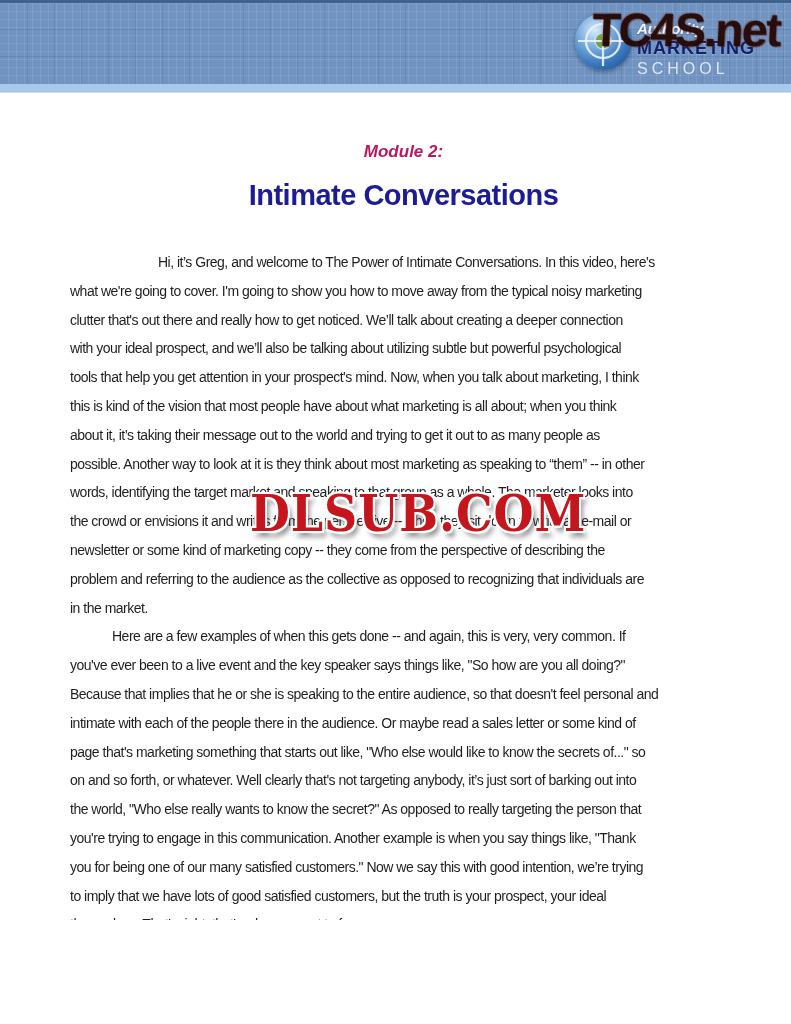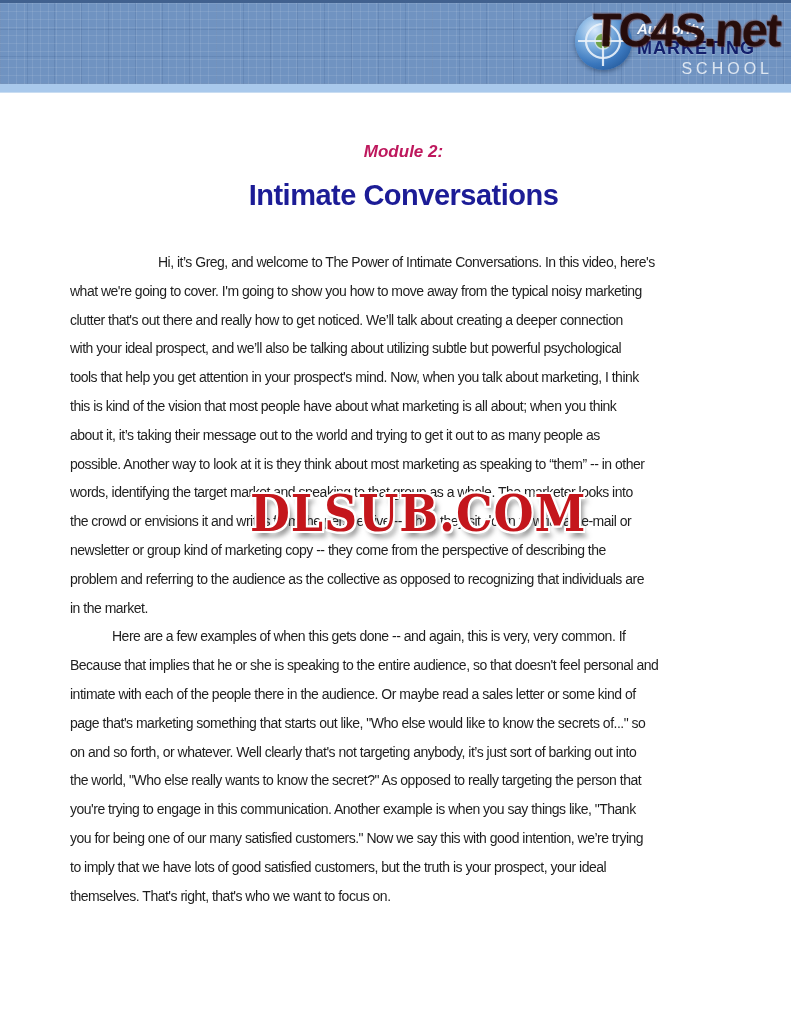--- a/index.html
+++ b/index.html
@@ -35,21 +35,21 @@
   .logo-authority {
     display:block; color:#f2f6fb; font-size:15px; font-style:italic; font-weight:bold;
     text-shadow:0 1px 2px rgba(20,40,80,.5);
   }
   .logo-marketing {
     display:block; color:#121f6b; font-size:18px; font-weight:bold; letter-spacing:1px;
     margin-top:1px; text-shadow:0 1px 1px rgba(255,255,255,.25);
   }
   .logo-school {
     display:block; color:#dde6f1; font-size:16px; letter-spacing:4px; margin-top:1px;
-    text-align:right; padding-right:4px;
+    text-align:left; padding-right:4px;
   }
   .wm-tc4s {
     position:absolute; left:592px; top:2px; width:200px;
     font-size:47px; font-weight:bold; letter-spacing:-2px;
     color:rgba(32,8,5,.90); transform:skewX(-3deg);
     text-shadow:1px 1px 1px rgba(90,20,10,.55), -1px -1px 1px rgba(120,40,20,.35);
     z-index:5; white-space:nowrap;
   }
 
   
@@ -141,26 +141,27 @@
         <div class="tline">Hi, it’s Greg, and welcome to The Power of Intimate Conversations. In this video, here's</div>
         <div class="tline">what we're going to cover. I'm going to show you how to move away from the typical noisy marketing</div>
         <div class="tline">clutter that's out there and really how to get noticed. We’ll talk about creating a deeper connection</div>
         <div class="tline">with your ideal prospect, and we’ll also be talking about utilizing subtle but powerful psychological</div>
         <div class="tline">tools that help you get attention in your prospect's mind. Now, when you talk about marketing, I think</div>
         <div class="tline">this is kind of the vision that most people have about what marketing is all about; when you think</div>
         <div class="tline">about it, it’s taking their message out to the world and trying to get it out to as many people as</div>
         <div class="tline">possible. Another way to look at it is they think about most marketing as speaking to “them” -- in other</div>
         <div class="tline">words, identifying the target market and speaking to that group as a whole. The marketer looks into</div>
         <div class="tline">the crowd or envisions it and writes from the perspective -- when they sit down to write an e-mail or</div>
-        <div class="tline">newsletter or group kind of marketing copy -- they come from the perspective of describing the</div>
+        <div class="tline">newsletter or some kind of marketing copy -- they come from the perspective of describing the</div>
         <div class="tline">problem and referring to the audience as the collective as opposed to recognizing that individuals are</div>
         <div class="tline">in the market.</div>
       </div>
     <div class="para-2">
         <div class="tline">Here are a few examples of when this gets done -- and again, this is very, very common. If</div>
+        <div class="tline">you've ever been to a live event and the key speaker says things like, "So how are you all doing?"</div>
         <div class="tline">Because that implies that he or she is speaking to the entire audience, so that doesn't feel personal and</div>
         <div class="tline">intimate with each of the people there in the audience. Or maybe read a sales letter or some kind of</div>
         <div class="tline">page that's marketing something that starts out like, "Who else would like to know the secrets of..." so</div>
         <div class="tline">on and so forth, or whatever. Well clearly that's not targeting anybody, it’s just sort of barking out into</div>
         <div class="tline">the world, "Who else really wants to know the secret?" As opposed to really targeting the person that</div>
         <div class="tline">you're trying to engage in this communication. Another example is when you say things like, "Thank</div>
         <div class="tline">you for being one of our many satisfied customers." Now we say this with good intention, we’re trying</div>
         <div class="tline">to imply that we have lots of good satisfied customers, but the truth is your prospect, your ideal</div>
         <div class="tline">themselves. That's right, that's who we want to focus on.</div>
       </div>

